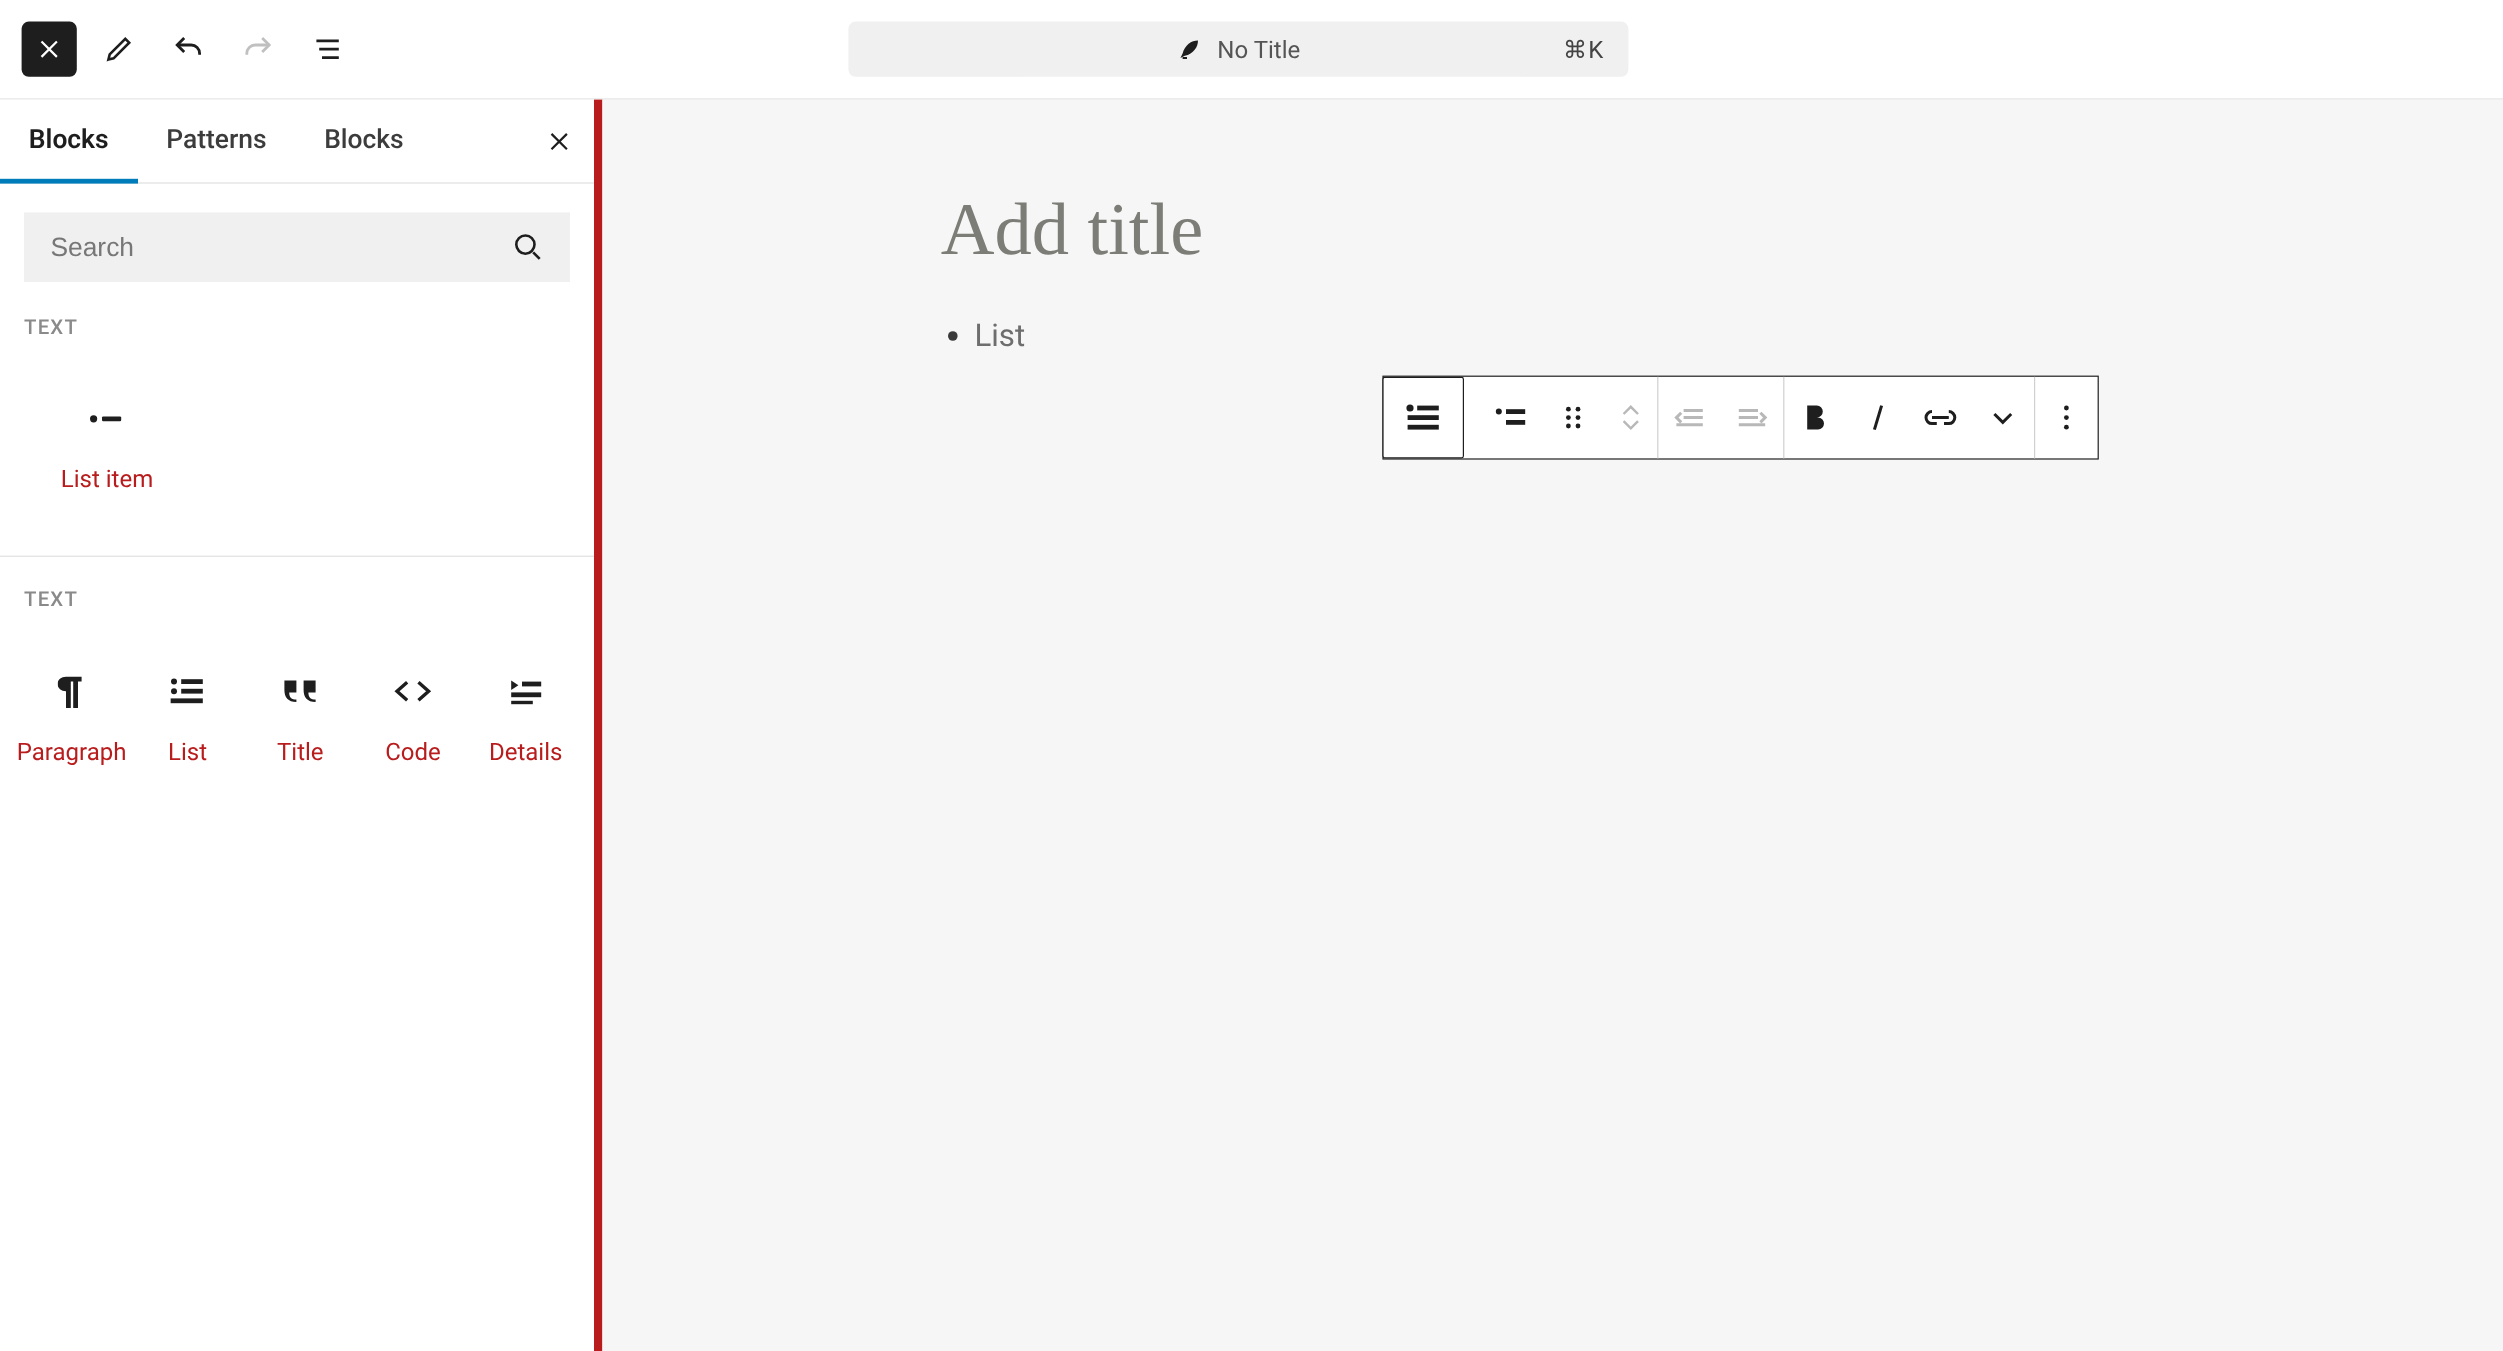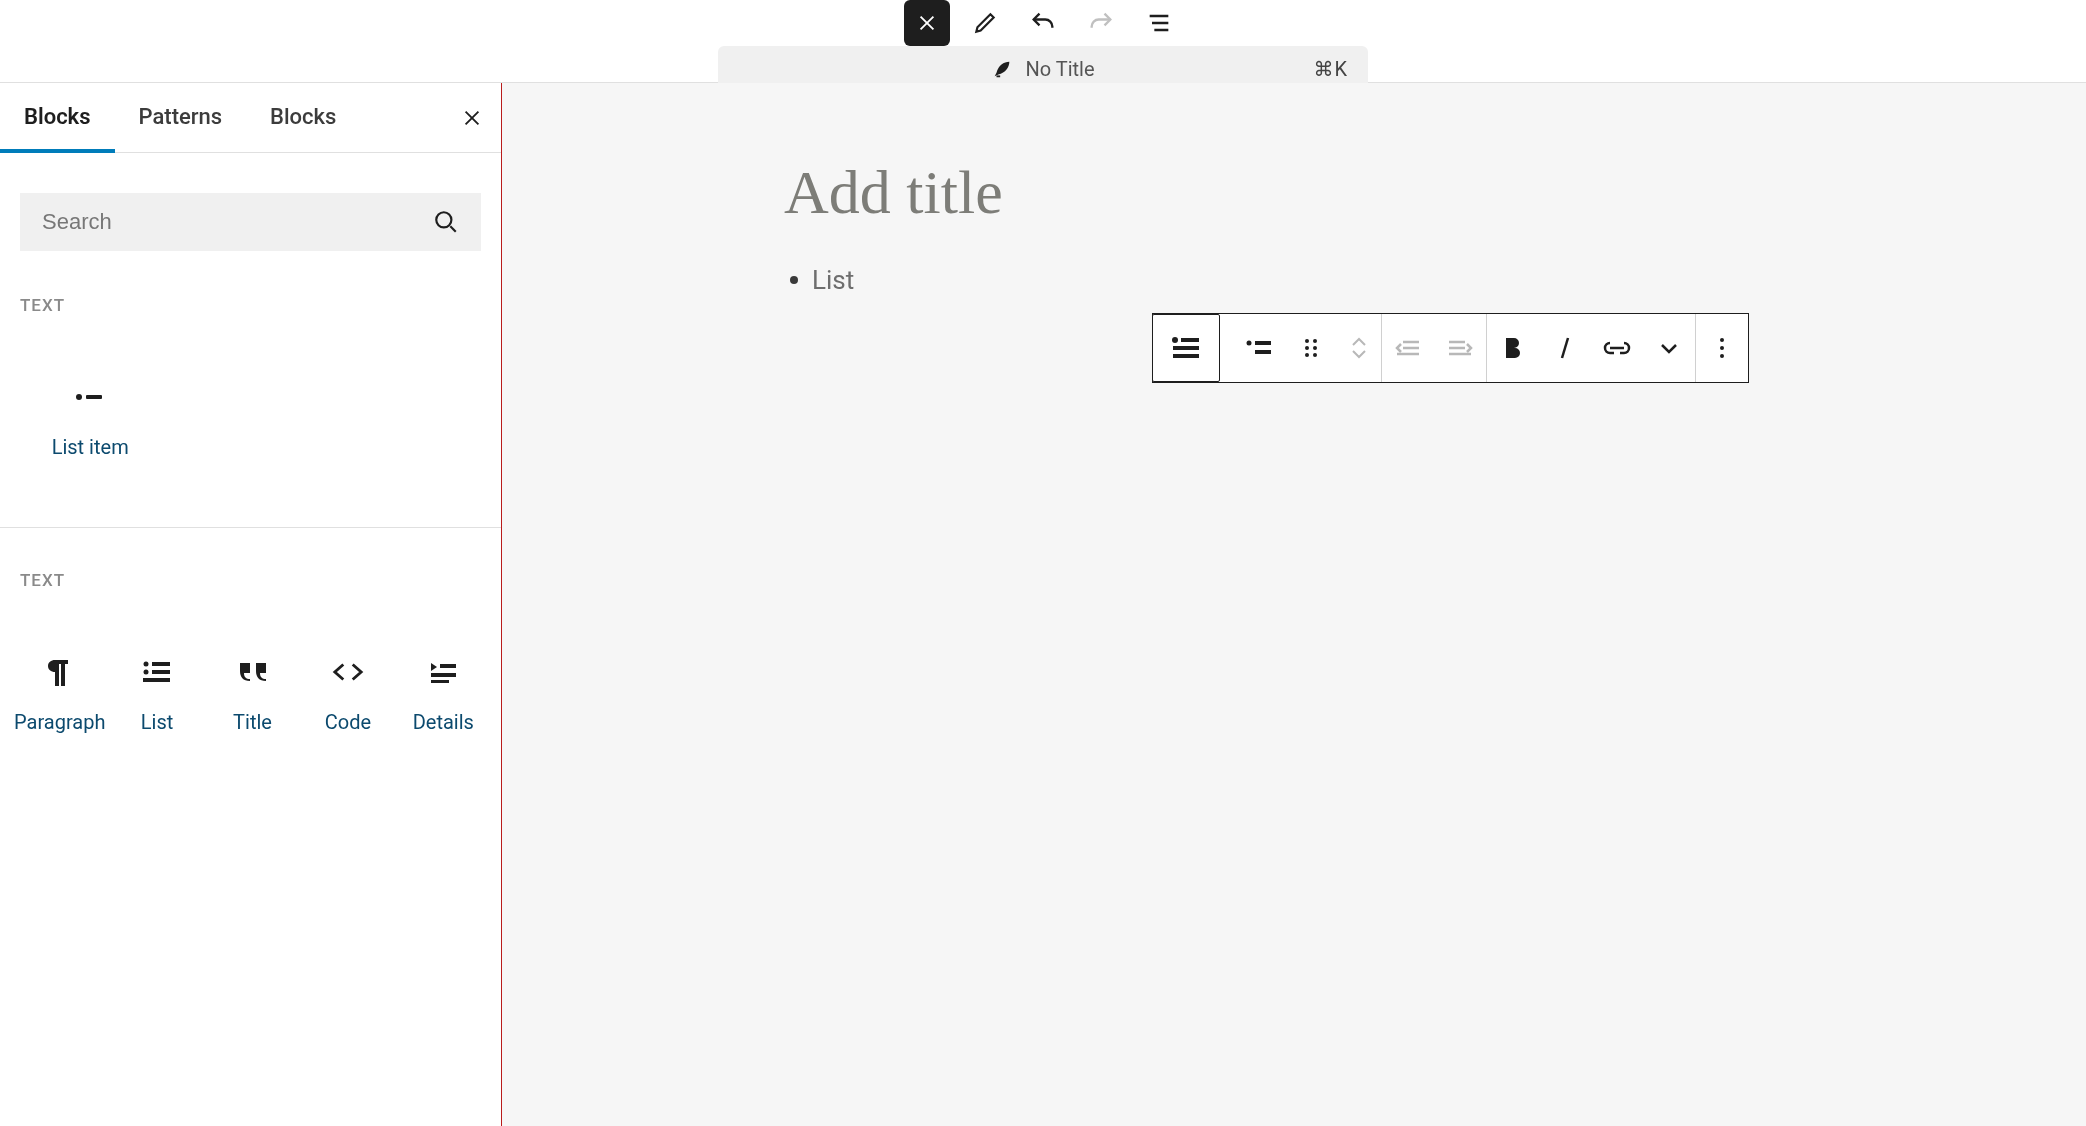--- a/index.html
+++ b/index.html
@@ -1,48 +1,48 @@
 <!DOCTYPE html>
 <html><head>
 <meta charset="utf-8">
 <style>
   * { box-sizing: border-box; margin: 0; padding: 0; }
   html, body { height: 100%; font-family: -apple-system, BlinkMacSystemFont, "Segoe UI", Roboto, sans-serif; color:#1e1e1e; }
   body { display:flex; flex-direction:column; }
 
   
-  .topbar { height:82px; display:flex; align-items:center; padding:0 18px; border-bottom:none;flex-direction:column; }
+  .topbar { height:82px; display:flex; align-items:center; padding:0 18px; border-bottom:none; }
   .topbar-left { display:flex; align-items:center; gap:12px; }
   .sq-btn { width:46px; height:46px; border-radius:6px; display:flex; align-items:center; justify-content:center; cursor:pointer; }
   .sq-btn.dark { background:#1e1e1e; color:#fff; }
   .sq-btn.plain { background:transparent; color:#1e1e1e; }
   .sq-btn.plain.disabled { color:#b0b0b0; cursor:default; }
   .topbar-center { flex:1; display:flex; justify-content:center; }
   .title-pill { min-width:650px; height:46px; background:#f0f0f0; border-radius:6px; display:flex; align-items:center; justify-content:center; position:relative; color:#555; font-size:20px; gap:12px; }
   .title-pill .shortcut { position:absolute; right:20px; color:#444; font-size:20px; letter-spacing:1px; }
 
   
   .main { flex:1; display:flex; border-top:1px solid #e0e0e0; min-height:0; }
 
   
-  .sidebar { width:502px; border-right:1px solid #b91c1c; display:flex; flex-direction:column; background:#fff; overflow:auto;gap:16px; }
+  .sidebar { width:502px; border-right:7px solid #b91c1c; display:flex; flex-direction:column; background:#fff; overflow:auto; }
   .tabs { display:flex; align-items:center; border-bottom:1px solid #e0e0e0; height:70px; padding:0 6px 0 0; }
   .tab { padding:0 24px; height:100%; display:flex; align-items:center; font-size:22px; color:#3c3c3c; cursor:pointer; border-bottom:4px solid transparent; margin-bottom:-1px; font-weight:500;}
   .tab.active { border-bottom-color:#007cba; color:#1e1e1e; font-weight:600; }
   .tab-close { margin-left:auto; width:46px; height:46px; display:flex; align-items:center; justify-content:center; cursor:pointer; font-size:24px; }
   .search-wrap { padding:24px 20px 20px 20px; }
   .search { background:#f0f0f0; border-radius:0; height:58px; display:flex; align-items:center; padding:0 22px; }
   .search input { flex:1; border:none; background:transparent; font-size:22px; outline:none; color:#333; }
   .search input::placeholder { color:#777; }
   .section-label { font-size:17px; letter-spacing:1px; color:#8a8a8a; text-transform:uppercase; padding:8px 20px 14px 20px; font-weight:500; }
   .block-grid { display:grid; grid-template-columns:repeat(5,1fr); padding:10px 10px 30px 10px; }
   .block-grid.single { grid-template-columns:repeat(3,1fr); }
   .block-item { display:flex; flex-direction:column; align-items:center; justify-content:center; padding:26px 4px 22px 4px; cursor:pointer; border-radius:4px; gap:22px; }
   .block-item .bicon { width:32px; height:32px; display:flex; align-items:center; justify-content:center; }
-  .block-item .blabel { font-size:20px; color:#0c4a6e; }
+  .block-item .blabel { font-size:20px; color:#b91c1c; }
   .divider { height:1px; background:#e0e0e0; margin:0; }
 
   
   .canvas { flex:1; background:#f6f6f6; position:relative; padding-top:28px; overflow:auto;}
   .doc { max-width:1100px; margin:0 auto; padding:0 40px; }
   .title-ph { font-family:Georgia, "Times New Roman", serif; font-size:62px; color:#7d7d78; font-weight:400; line-height:1; padding-top:50px; }
   .bullet-line { display:flex; align-items:center; gap:14px; padding-left:6px; margin-top:42px; font-size:26px; color:#6e6e6e; }
   .bullet-dot { width:8px; height:8px; background:#3a3a3a; border-radius:50%; }
 
   

